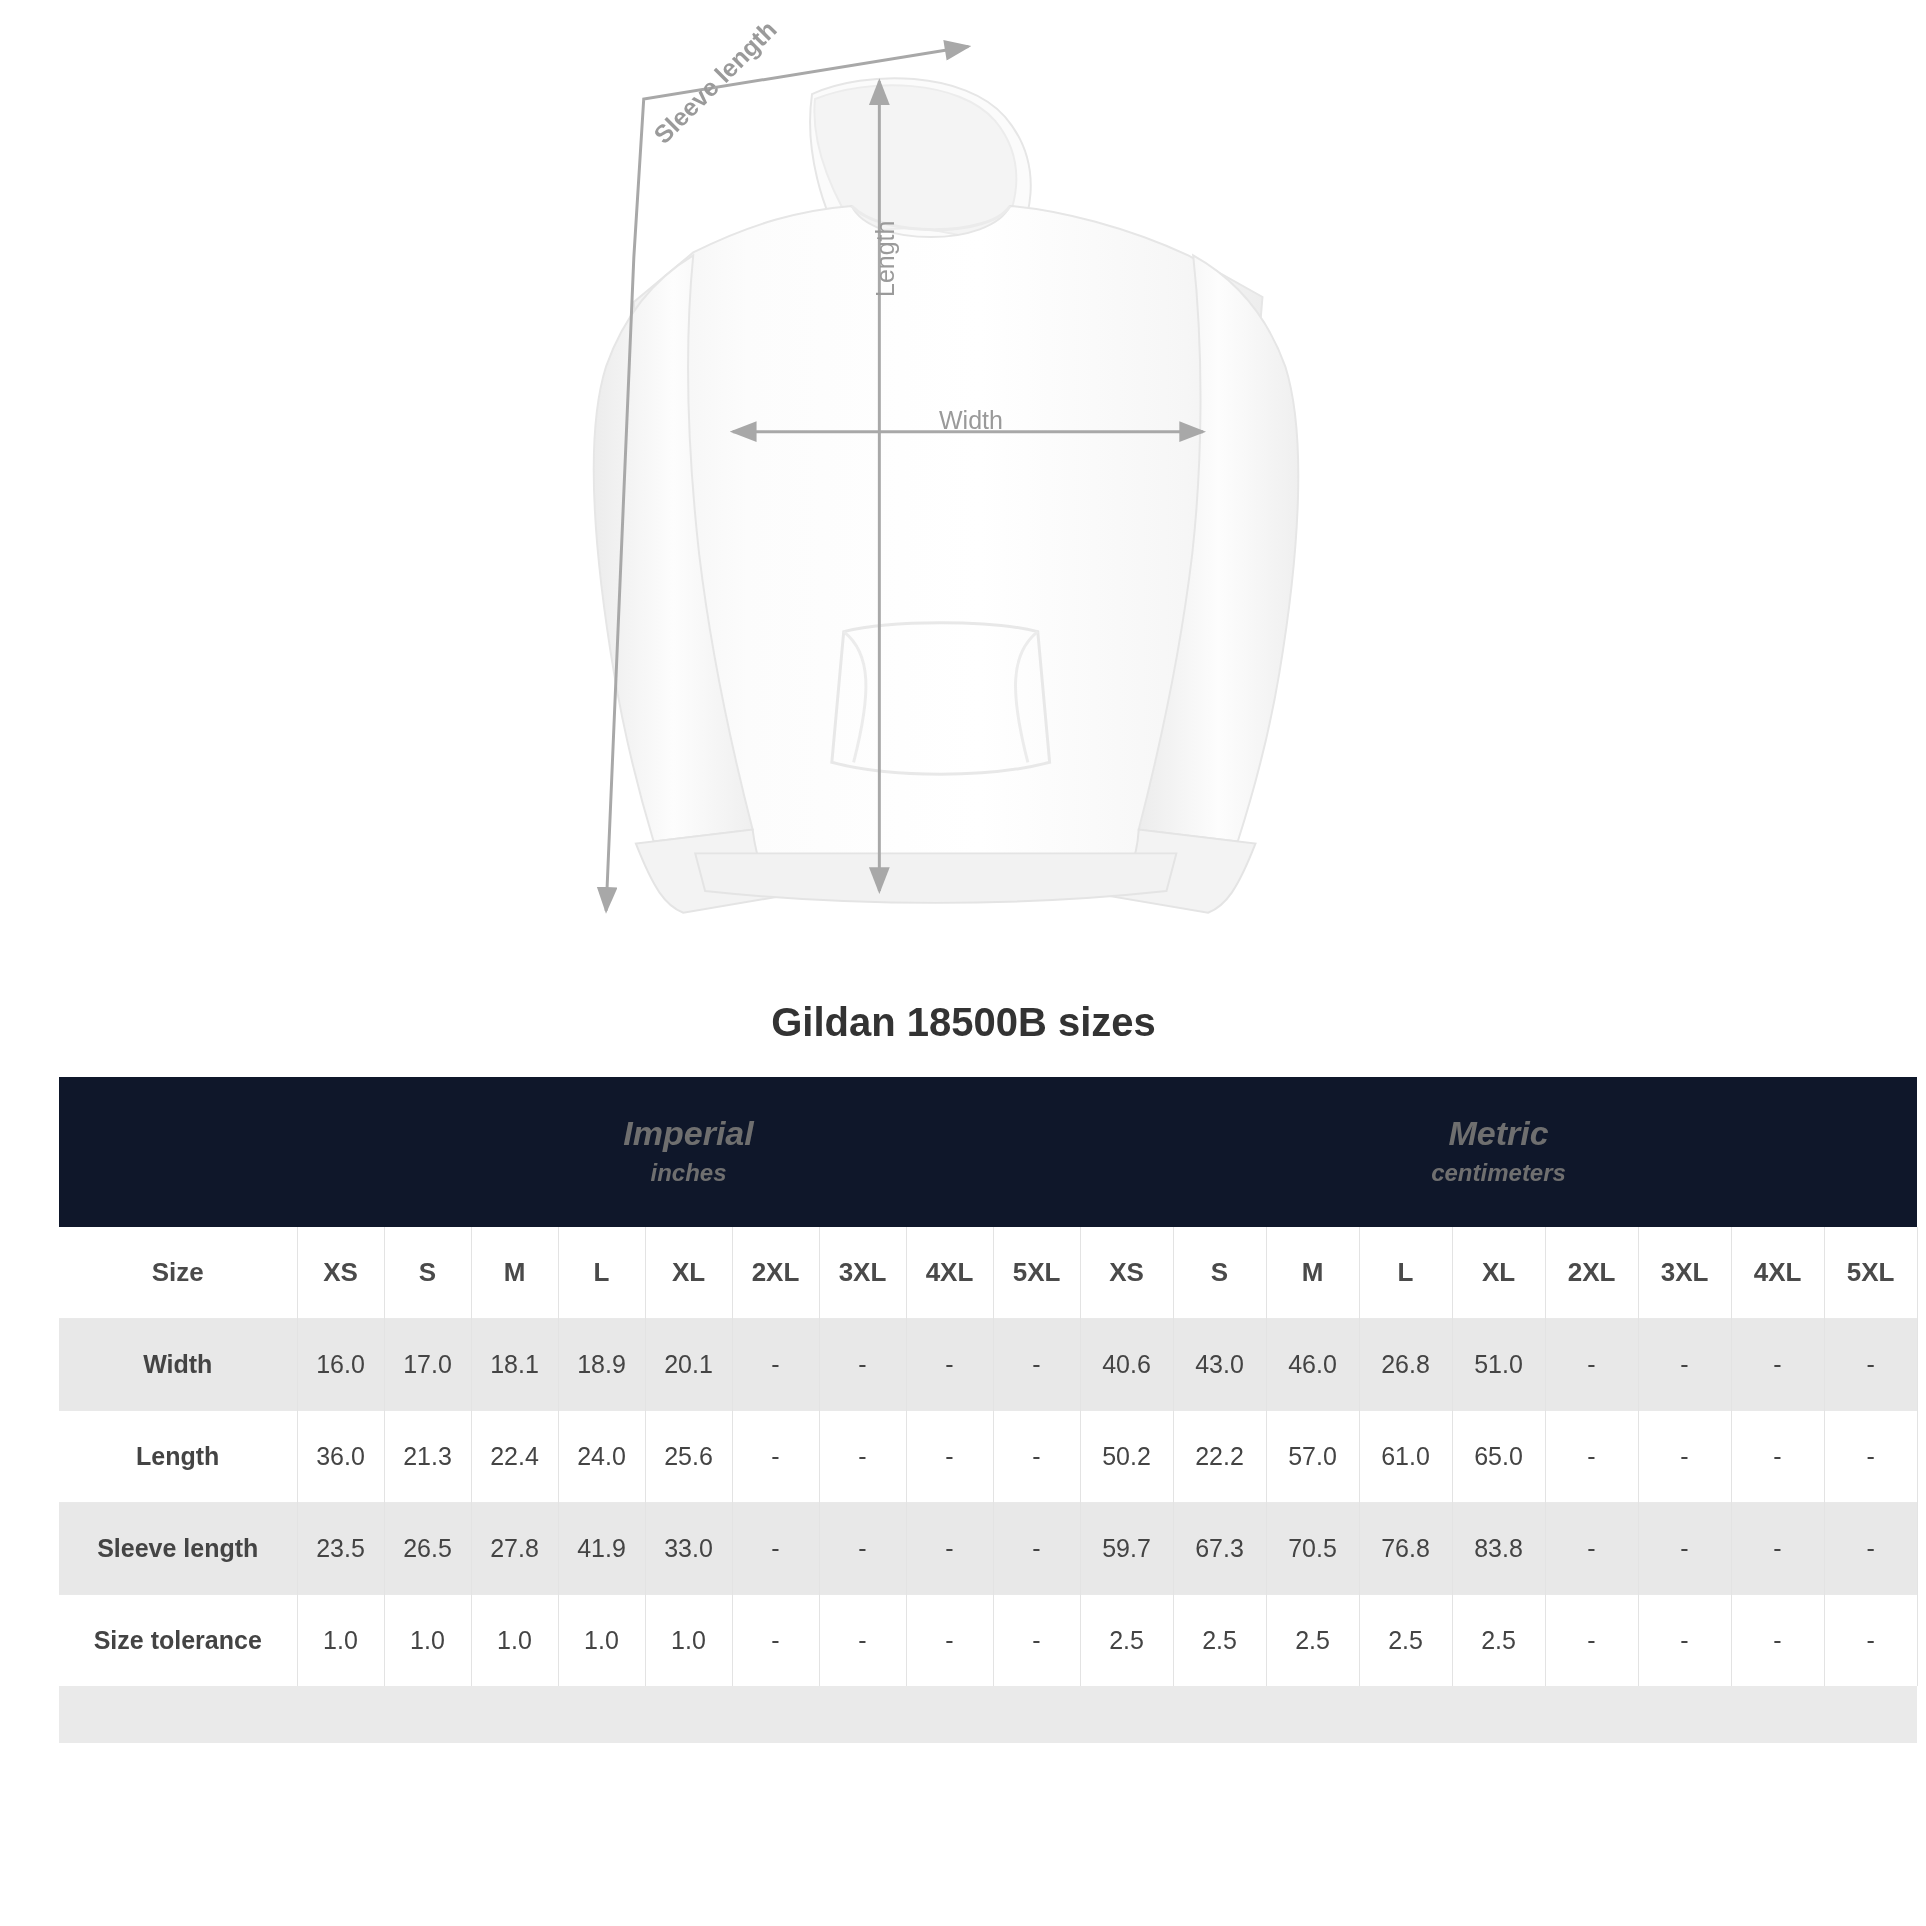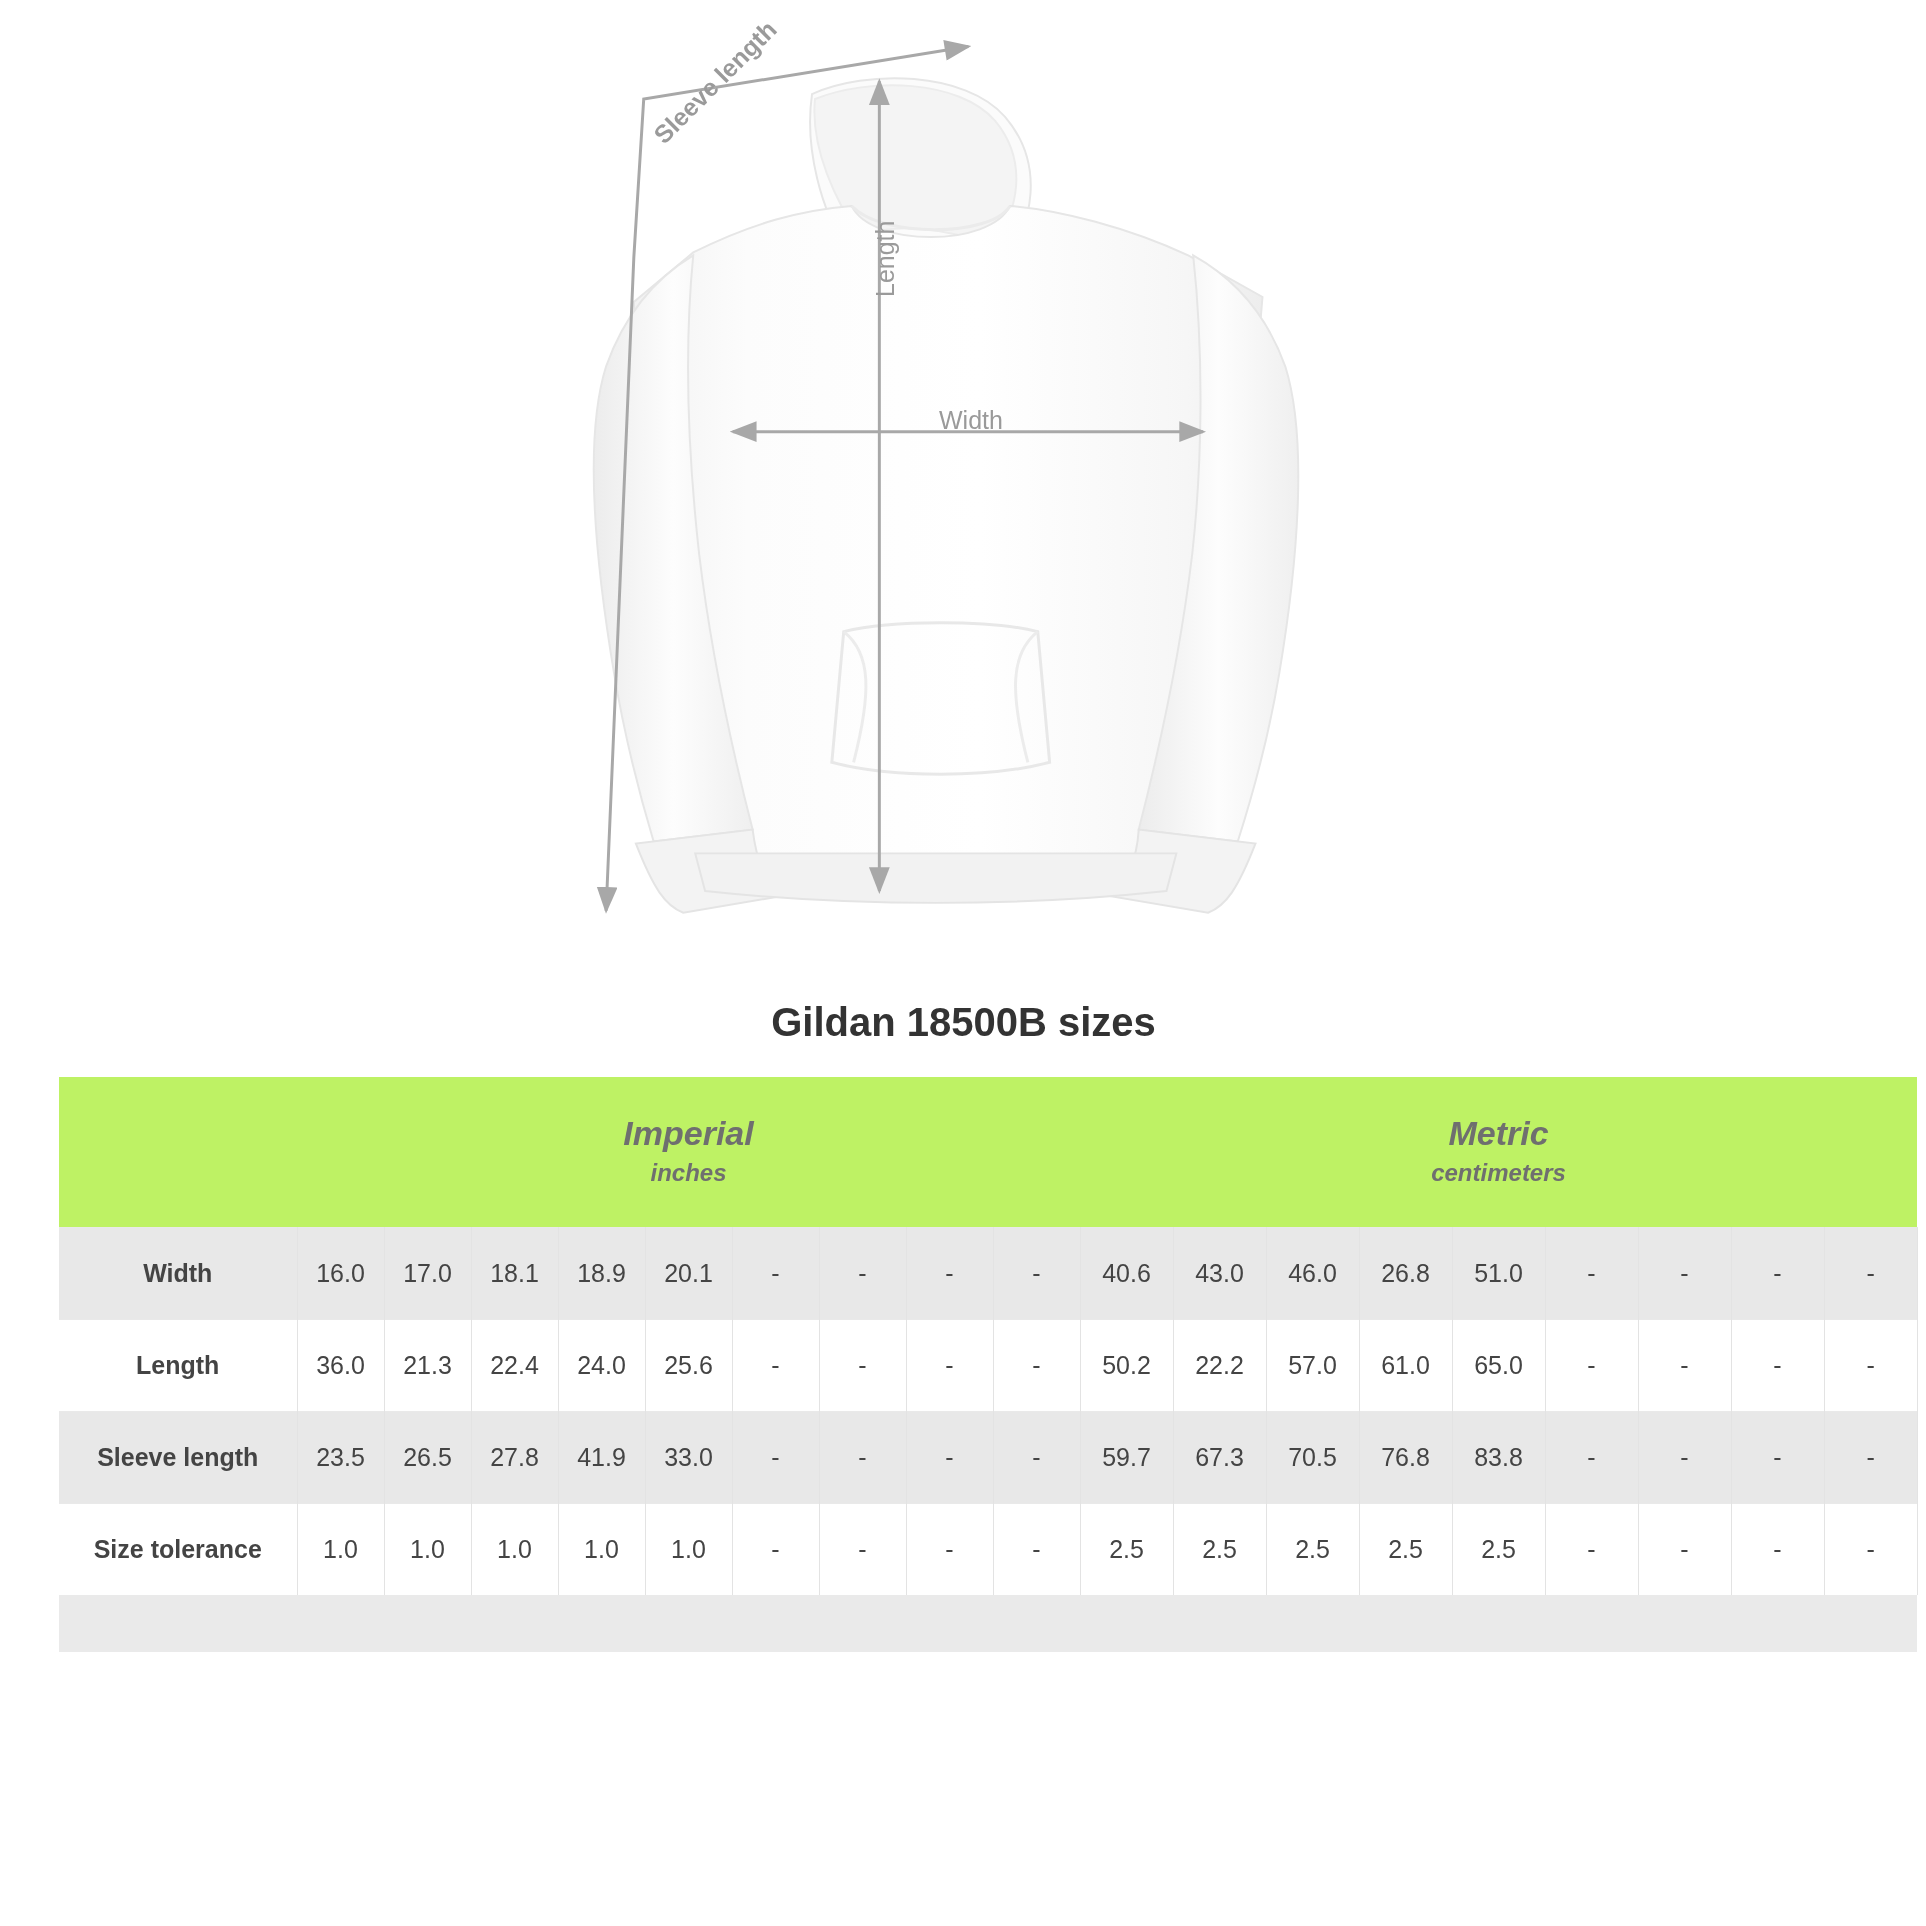--- a/index.html
+++ b/index.html
@@ -72,21 +72,21 @@
   }
   table.size-table td,
   table.size-table th {
     text-align: center;
     font-size: 25px;
     color: #444444;
     border: none;
     padding: 0;
   }
   .unit-head td {
-    background: #bef264;
+    background: #0f172a;
     height: 150px;
     vertical-align: middle;
   }
   .unit-name {
     font-size: 34px;
     font-weight: bold;
     font-style: italic;
     color: #6f6f6f;
     line-height: 1.25;
   }
@@ -220,20 +220,41 @@
         <td colspan="9">
           <div class="unit-name">Imperial</div>
           <div class="unit-sub">inches</div>
         </td>
         <td colspan="9">
           <div class="unit-name">Metric</div>
           <div class="unit-sub">centimeters</div>
         </td>
       </tr>
 
+      <tr class="head-row">
+        <td class="rowlabel">Size</td>
+        <td>XS</td>
+        <td>S</td>
+        <td>M</td>
+        <td>L</td>
+        <td>XL</td>
+        <td>2XL</td>
+        <td>3XL</td>
+        <td>4XL</td>
+        <td>5XL</td>
+        <td>XS</td>
+        <td>S</td>
+        <td>M</td>
+        <td>L</td>
+        <td>XL</td>
+        <td>2XL</td>
+        <td>3XL</td>
+        <td>4XL</td>
+        <td class="lastcol">5XL</td>
+      </tr>
 
       <tr class="data-row alt">
         <td class="rowlabel">Width</td>
         <td>16.0</td>
         <td>17.0</td>
         <td>18.1</td>
         <td>18.9</td>
         <td>20.1</td>
         <td>-</td>
         <td>-</td>

